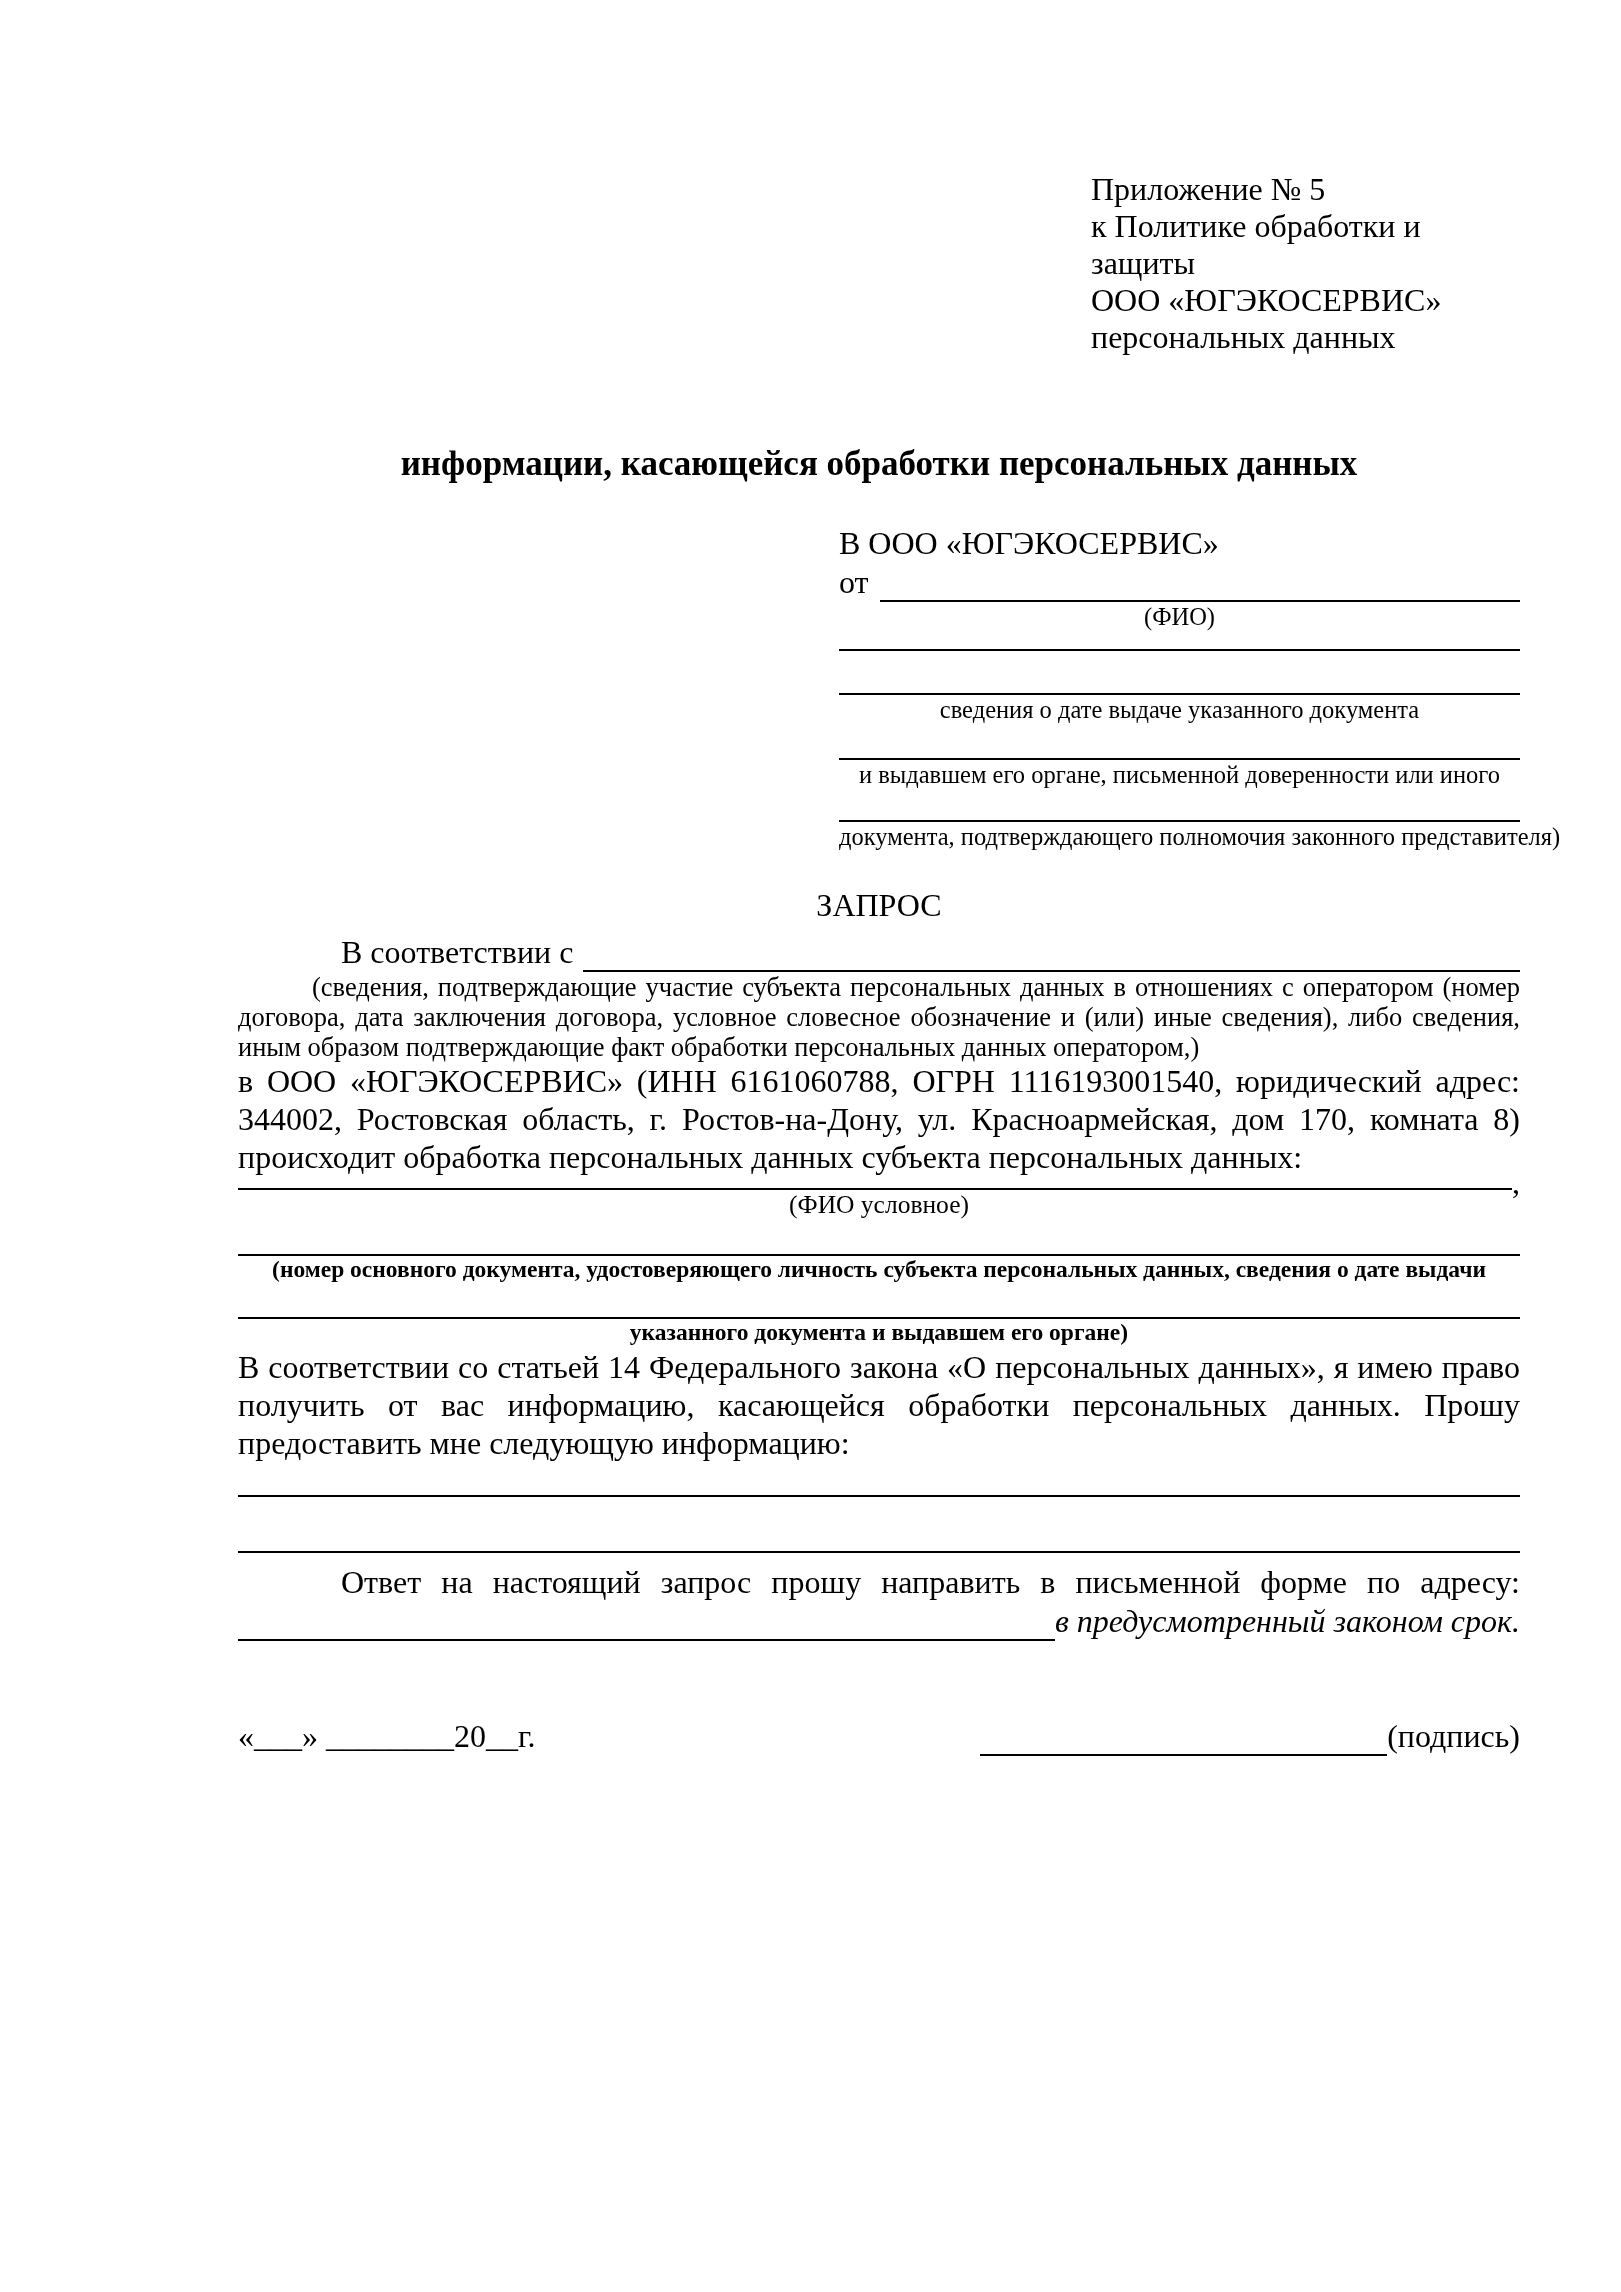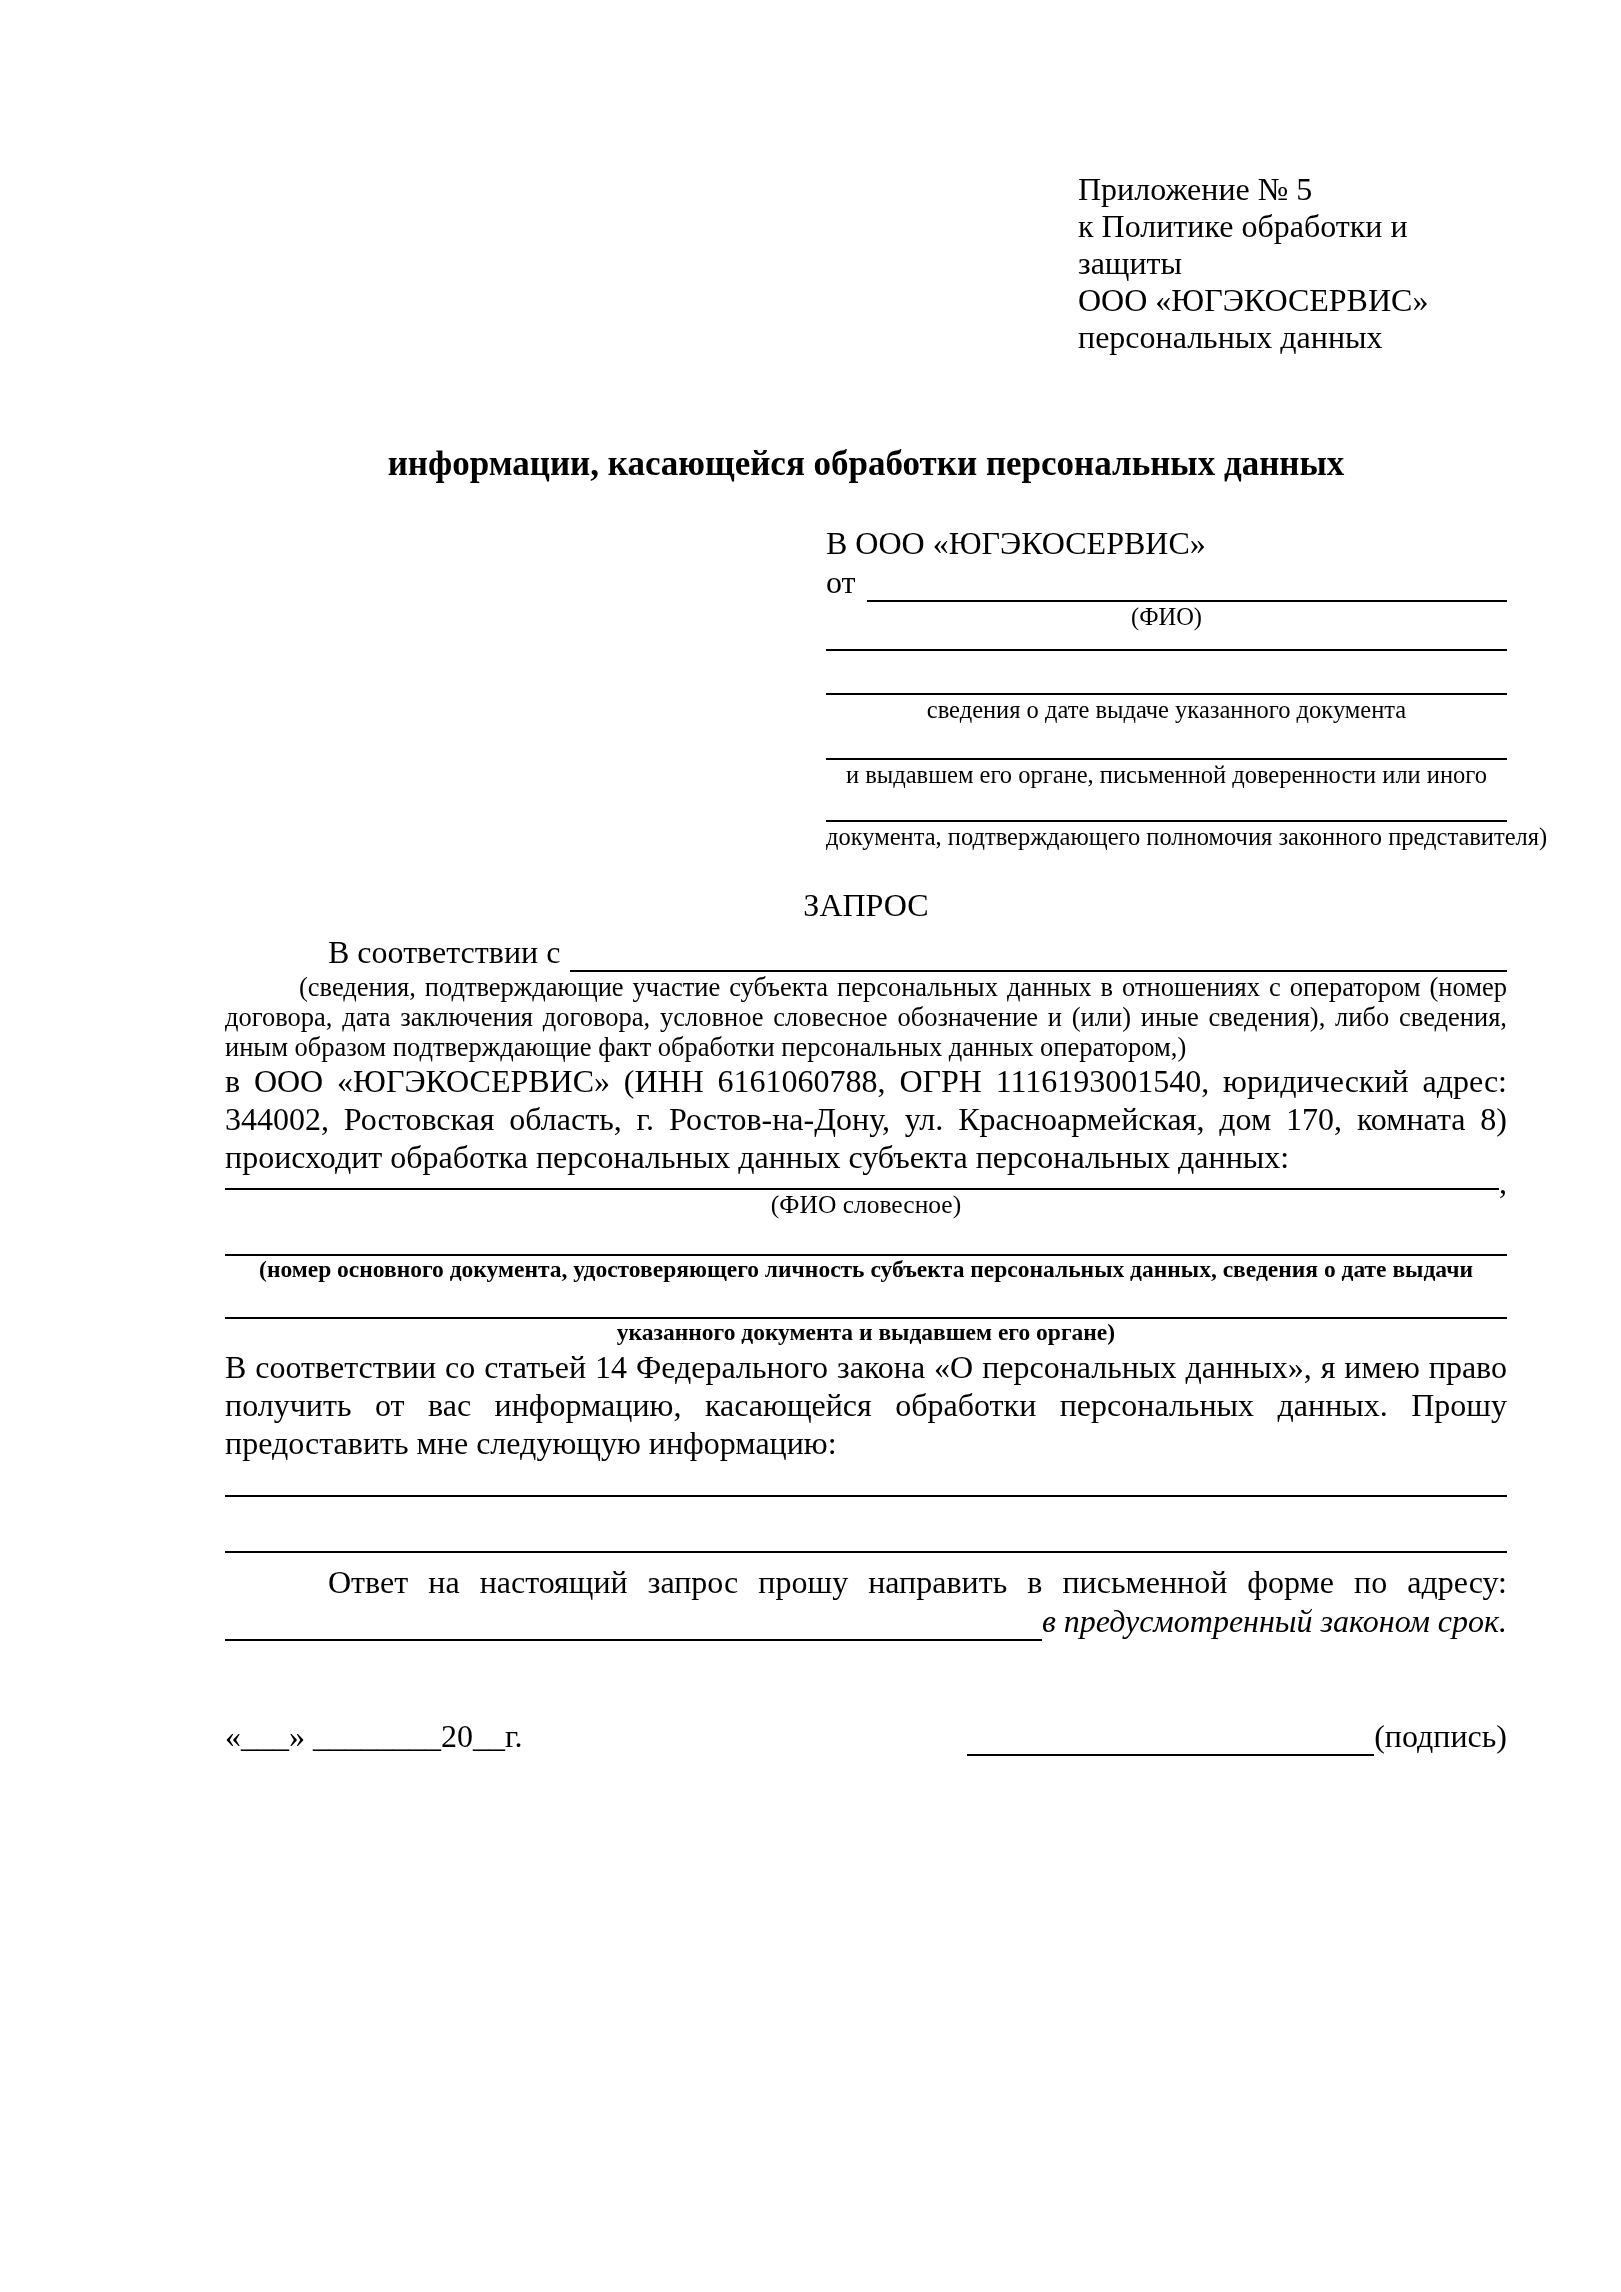--- a/index.html
+++ b/index.html
@@ -7,21 +7,21 @@
     position: relative;
     width: 1621px;
     height: 2293px;
     background: #ffffff;
     color: #000000;
     font-family: "Liberation Serif", "DejaVu Serif", serif;
     overflow: hidden;
   }
   .content {
     position: absolute;
-    left: 225px;
+    left: 238px;
     top: 0;
     width: 1282px;
   }
 
   
   .annex {
     margin-top: 171px;
     margin-left: 853px;
     font-size: 32px;
     line-height: 37px;
@@ -187,21 +187,21 @@
       <span class="rule-fill"></span>
     </div>
     <div class="basis-caption">(сведения, подтверждающие участие субъекта персональных данных в отношениях с оператором (номер договора, дата заключения договора, условное словесное обозначение и (или) иные сведения), либо сведения, иным образом подтверждающие факт обработки персональных данных оператором,)</div>
 
     <div class="para">в ООО «ЮГЭКОСЕРВИС» (ИНН 6161060788, ОГРН 1116193001540, юридический адрес: 344002, Ростовская область, г. Ростов-на-Дону, ул. Красноармейская, дом 170, комната 8) происходит обработка персональных данных субъекта персональных данных:</div>
 
     <div class="comma-row">
       <span class="rule-fill"></span>
       <span>,</span>
     </div>
-    <div class="fio-subject-caption">(ФИО словесное)</div>
+    <div class="fio-subject-caption">(ФИО условное)</div>
 
     <div class="wide-blank wb-1 rule"></div>
     <div class="tiny-caption">(номер основного документа, удостоверяющего личность субъекта персональных данных, сведения о дате выдачи</div>
 
     <div class="wide-blank wb-2 rule"></div>
     <div class="tiny-caption">указанного документа и выдавшем его органе)</div>
 
     <div class="para" style="margin-top:2px">В соответствии со статьей 14 Федерального закона «О персональных данных», я имею право получить от вас информацию, касающейся обработки персональных данных. Прошу предоставить мне следующую информацию:</div>
 
     <div class="wide-blank wb-3 rule"></div>

